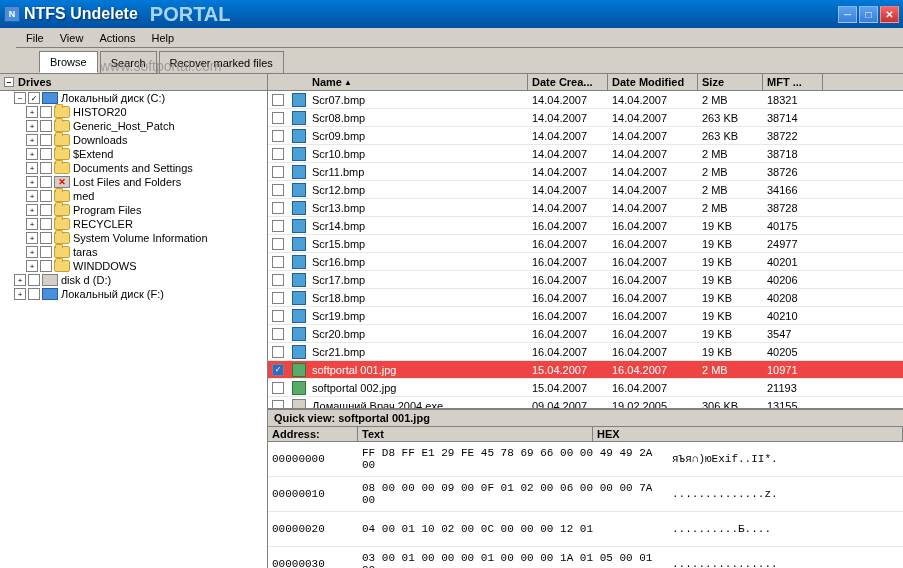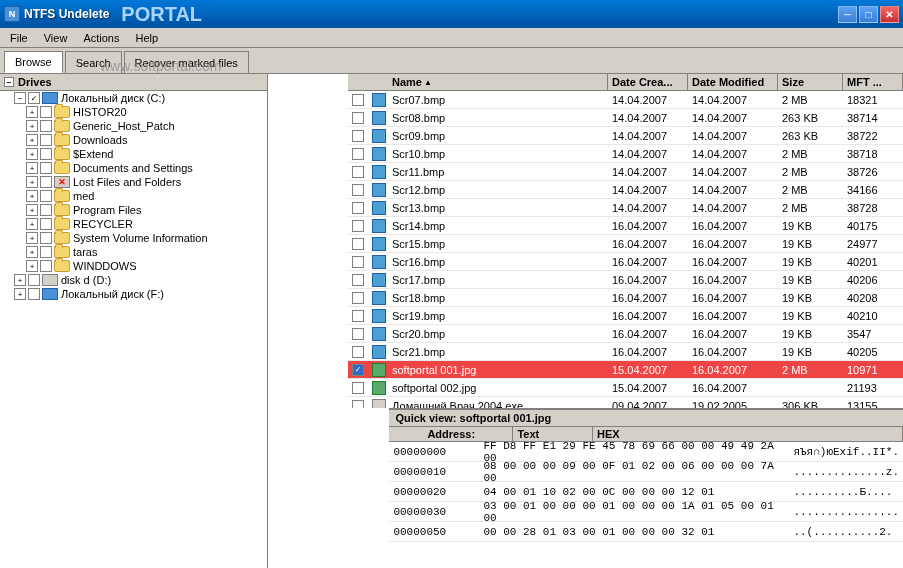--- a/index.html
+++ b/index.html
@@ -34,21 +34,21 @@
       height: 16px;
       background: #4a90d9;
       border: 1px solid #2060b0;
       display: flex;
       align-items: center;
       justify-content: center;
       font-size: 9px;
       color: white;
     }
     .title-text {
-      font-size: 12px;
+      font-size: 16px;
       color: white;
       text-shadow: 1px 1px 2px rgba(0,0,0,0.5);
     }
     .title-bar-right {
       display: flex;
       gap: 2px;
     }
     .win-btn {
       width: 19px;
       height: 17px;
@@ -68,20 +68,21 @@
 
     
     .menu-bar {
       background: #d4d0c8;
       height: 20px;
       display: flex;
       align-items: center;
       padding: 0 4px;
       border-bottom: 1px solid #808080;
       gap: 4px;
+      margin-left: 16px;
     }
     .menu-item {
       padding: 2px 6px;
       cursor: pointer;
       font-size: 11px;
       color: #000;
     }
 
     
     .watermark {
@@ -112,20 +113,21 @@
       font-size: 11px;
       margin-right: 2px;
       height: 22px;
       display: flex;
       align-items: center;
     }
     .tab-btn.active {
       background: #ffffff;
       border-bottom: 1px solid #ffffff;
       z-index: 1;
+      margin-left: 35px;
     }
 
     
     .main-area {
       display: flex;
       height: calc(568px - 28px - 20px - 26px);
       background: #ffffff;
     }
 
     
@@ -244,21 +246,20 @@
       background: #4a90d9;
       border: 1px solid #2060b0;
     }
 
     
     .right-panel {
       flex: 1;
       display: flex;
       flex-direction: column;
       overflow: hidden;
-      align-items: flex-end;
     }
 
     
     .file-list-header {
       display: flex;
       background: #d4d0c8;
       border-bottom: 1px solid #808080;
       font-size: 11px;
       font-weight: bold;
       flex-shrink: 0;
@@ -377,38 +378,37 @@
       border-bottom: 1px solid #808080;
       flex-shrink: 0;
     }
     .quick-view-table-header {
       display: flex;
       background: #d4d0c8;
       border-bottom: 1px solid #808080;
       font-size: 11px;
       font-weight: bold;
       flex-shrink: 0;
-      padding-left: 34px;
     }
     .quick-view-table-header .qv-col {
       padding: 1px 4px;
       border-right: 1px solid #808080;
     }
     .qv-addr { width: 90px; }
     .qv-hex { width: 310px; }
     .qv-text { flex: 1; }
 
     .quick-view-body {
       overflow-y: auto;
       flex: 1;
     }
     .qv-row {
       display: flex;
       border-bottom: 1px solid #e8e8e8;
-      height: 20px;
+      height: 35px;
       align-items: center;
     }
     .qv-row .qv-cell {
       padding: 0 4px;
       height: 100%;
       display: flex;
       align-items: center;
       font-size: 11px;
       font-family: 'Courier New', monospace;
     }

